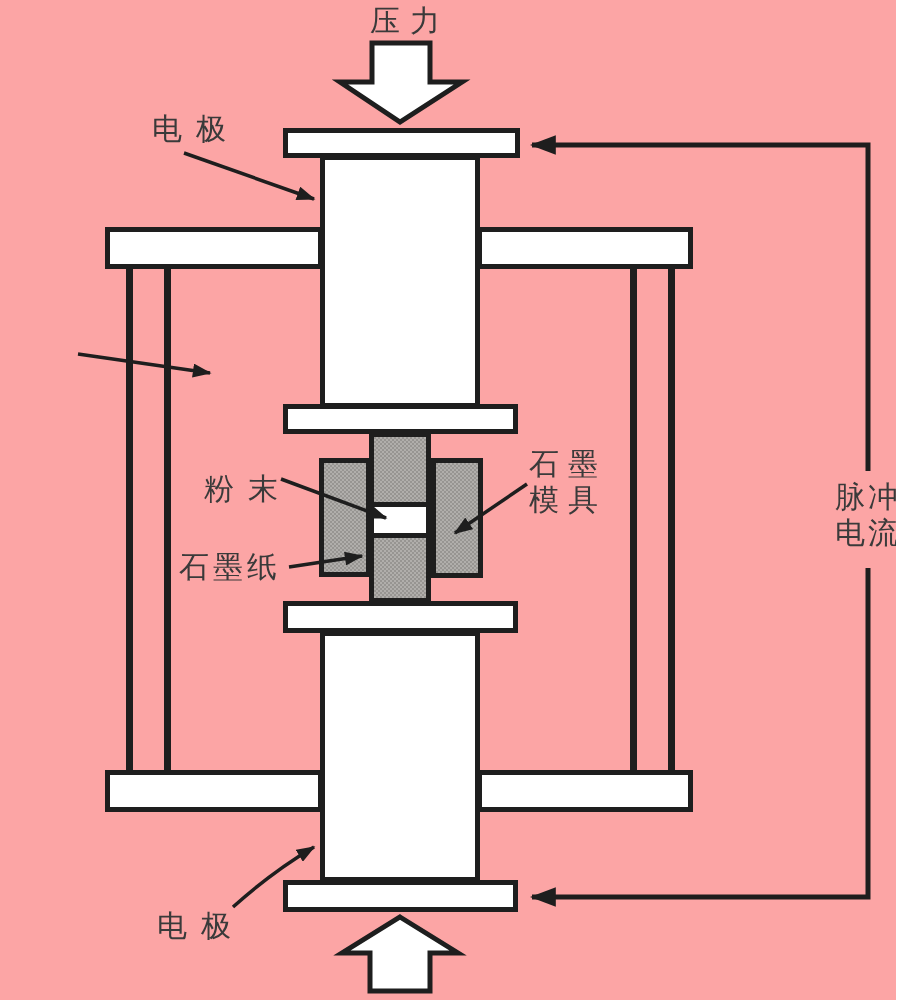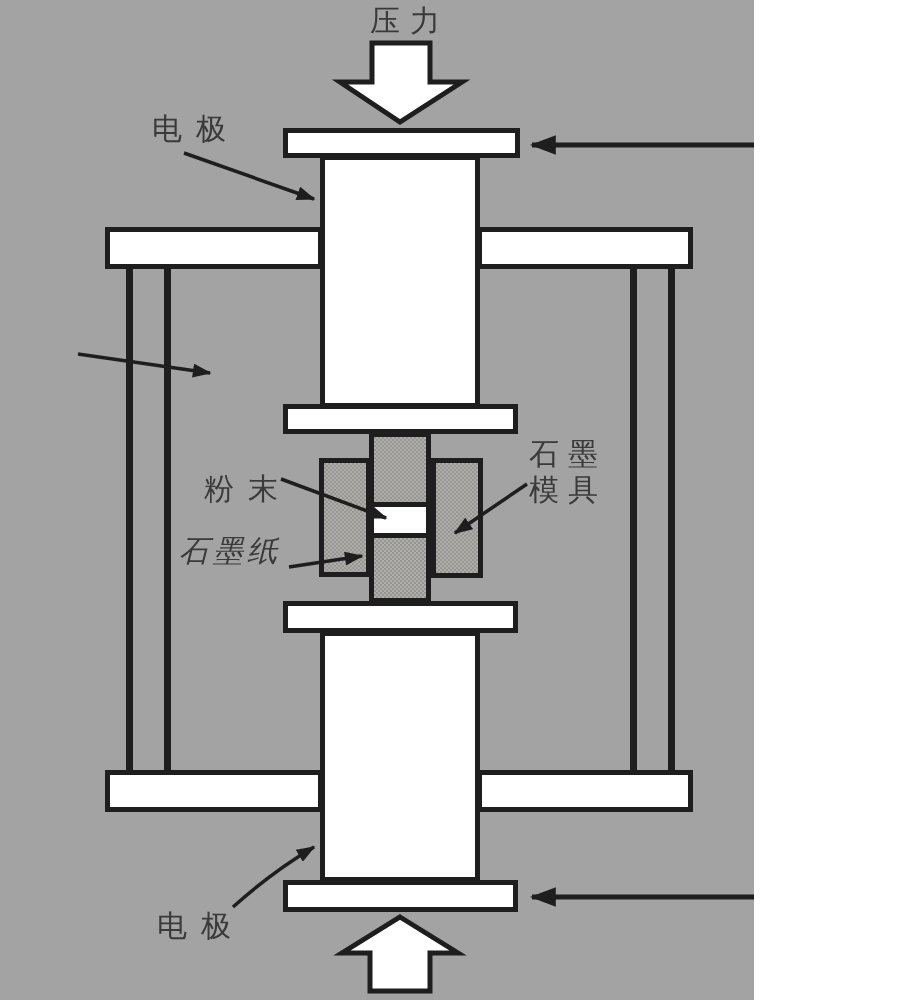--- a/index.html
+++ b/index.html
@@ -2,22 +2,22 @@
 <html><head>
 <meta charset="utf-8">
 <style>
   :root{
     --line:#1e1e1e;
     --text:#3a3a3a;
   }
   html,body{margin:0;padding:0;background:#ffffff;}
   #stage{
     position:relative;
-    width:754px;height:1000px;
-    background:#a3a3a3;
+    width:896px;height:1000px;
+    background:#fca5a5;
     font-family:"Liberation Serif","DejaVu Serif",serif;
     overflow:hidden;
   }
   .rect{
     position:absolute;
     box-sizing:border-box;
     border:5px solid var(--line);
     background:#ffffff;
   }
   .graphite{
@@ -94,23 +94,27 @@
     <path d="M233,907 Q272,872 314,847" fill="none" stroke="#1e1e1e" stroke-width="3.5" marker-end="url(#ah)"></path>
   </svg>
 
   <div class="lbl" style="left:370px;top:4px;letter-spacing:10px;">压力</div>
 
   <div class="lbl" style="left:152px;top:112px;letter-spacing:14px;">电极</div>
 
 
   <div class="lbl" style="left:204px;top:472px;letter-spacing:14px;">粉末</div>
 
-  <div class="lbl" style="left:179px;top:534px;letter-spacing:4px;font-style:italic;">石墨纸</div>
+  <div class="lbl" style="left:179px;top:550px;letter-spacing:4px;">石墨纸</div>
 
-  <div class="lbl" style="left:529px;top:436px;letter-spacing:9px;line-height:36px;">
+  <div class="lbl" style="left:529px;top:446px;letter-spacing:9px;line-height:36px;">
     <div>石墨</div>
     <div>模具</div>
   </div>
 
+  <div class="lbl" style="left:835px;top:479px;letter-spacing:3px;line-height:36px;">
+    <div>脉冲</div>
+    <div>电流</div>
+  </div>
 
   <div class="lbl" style="left:157px;top:909px;letter-spacing:14px;">电极</div>
 
 </div>
 
 </body></html>

